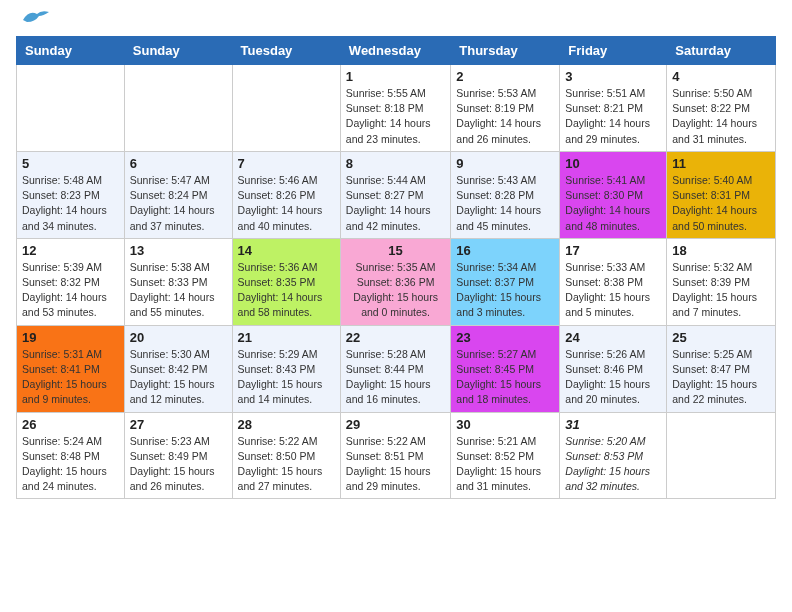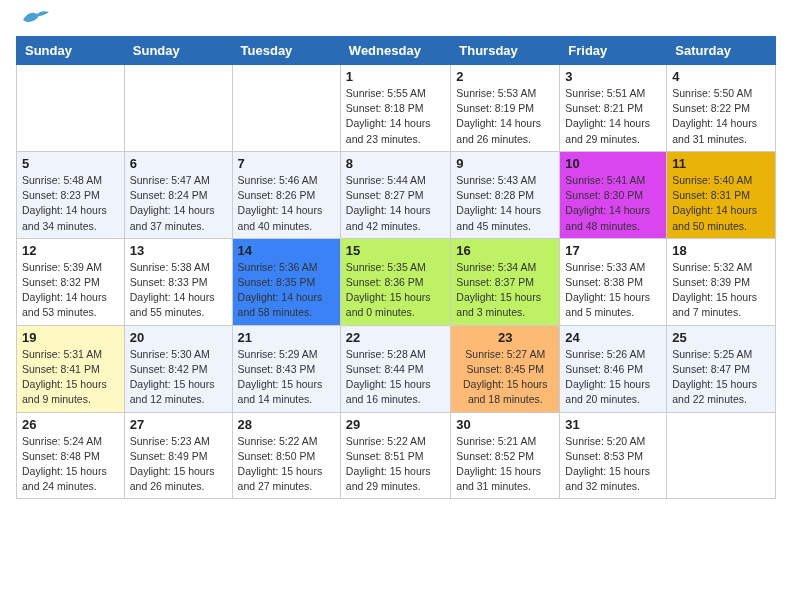--- a/index.html
+++ b/index.html
@@ -158,59 +158,59 @@
       </tr>
       <tr style="background: rgb(255, 255, 255);">
         <td style="background: rgb(255, 255, 255);">
           <div class="day-number">12</div>
           <div class="day-info">Sunrise: 5:39 AM<br>Sunset: 8:32 PM<br>Daylight: 14 hours<br>and 53 minutes.</div>
         </td>
         <td style="background: rgb(255, 255, 255);">
           <div class="day-number">13</div>
           <div class="day-info">Sunrise: 5:38 AM<br>Sunset: 8:33 PM<br>Daylight: 14 hours<br>and 55 minutes.</div>
         </td>
-        <td style="background: #3b82f6;">
+        <td style="background: #bef264;">
           <div class="day-number">14</div>
           <div class="day-info">Sunrise: 5:36 AM<br>Sunset: 8:35 PM<br>Daylight: 14 hours<br>and 58 minutes.</div>
         </td>
-        <td style="background: #bef264;">
+        <td style="background: #f9a8d4; text-align: center;">
           <div class="day-number">15</div>
           <div class="day-info">Sunrise: 5:35 AM<br>Sunset: 8:36 PM<br>Daylight: 15 hours<br>and 0 minutes.</div>
         </td>
-        <td style="background: #bef264;">
+        <td style="background: #7dd3fc;">
           <div class="day-number">16</div>
           <div class="day-info">Sunrise: 5:34 AM<br>Sunset: 8:37 PM<br>Daylight: 15 hours<br>and 3 minutes.</div>
         </td>
         <td style="background: rgb(255, 255, 255);">
           <div class="day-number">17</div>
           <div class="day-info">Sunrise: 5:33 AM<br>Sunset: 8:38 PM<br>Daylight: 15 hours<br>and 5 minutes.</div>
         </td>
         <td style="background: rgb(255, 255, 255);">
           <div class="day-number">18</div>
           <div class="day-info">Sunrise: 5:32 AM<br>Sunset: 8:39 PM<br>Daylight: 15 hours<br>and 7 minutes.</div>
         </td>
       </tr>
       <tr style="background: rgb(238, 243, 252);">
-        <td style="background: #fef9c3;">
+        <td style="background: #f97316;">
           <div class="day-number">19</div>
           <div class="day-info">Sunrise: 5:31 AM<br>Sunset: 8:41 PM<br>Daylight: 15 hours<br>and 9 minutes.</div>
         </td>
         <td style="background: rgb(238, 243, 252);">
           <div class="day-number">20</div>
           <div class="day-info">Sunrise: 5:30 AM<br>Sunset: 8:42 PM<br>Daylight: 15 hours<br>and 12 minutes.</div>
         </td>
         <td style="background: rgb(238, 243, 252);">
           <div class="day-number">21</div>
           <div class="day-info">Sunrise: 5:29 AM<br>Sunset: 8:43 PM<br>Daylight: 15 hours<br>and 14 minutes.</div>
         </td>
         <td style="background: rgb(238, 243, 252);">
           <div class="day-number">22</div>
           <div class="day-info">Sunrise: 5:28 AM<br>Sunset: 8:44 PM<br>Daylight: 15 hours<br>and 16 minutes.</div>
         </td>
-        <td style="background: #fdba74; text-align: center;">
+        <td style="background: #d946ef;">
           <div class="day-number">23</div>
           <div class="day-info">Sunrise: 5:27 AM<br>Sunset: 8:45 PM<br>Daylight: 15 hours<br>and 18 minutes.</div>
         </td>
         <td style="background: rgb(238, 243, 252);">
           <div class="day-number">24</div>
           <div class="day-info">Sunrise: 5:26 AM<br>Sunset: 8:46 PM<br>Daylight: 15 hours<br>and 20 minutes.</div>
         </td>
         <td style="background: rgb(238, 243, 252);">
           <div class="day-number">25</div>
           <div class="day-info">Sunrise: 5:25 AM<br>Sunset: 8:47 PM<br>Daylight: 15 hours<br>and 22 minutes.</div>
@@ -230,20 +230,20 @@
           <div class="day-info">Sunrise: 5:22 AM<br>Sunset: 8:50 PM<br>Daylight: 15 hours<br>and 27 minutes.</div>
         </td>
         <td style="background: rgb(255, 255, 255);">
           <div class="day-number">29</div>
           <div class="day-info">Sunrise: 5:22 AM<br>Sunset: 8:51 PM<br>Daylight: 15 hours<br>and 29 minutes.</div>
         </td>
         <td style="background: rgb(255, 255, 255);">
           <div class="day-number">30</div>
           <div class="day-info">Sunrise: 5:21 AM<br>Sunset: 8:52 PM<br>Daylight: 15 hours<br>and 31 minutes.</div>
         </td>
-        <td style="background: rgb(255, 255, 255);">
+        <td style="background: rgb(255, 255, 255); font-style: italic;">
           <div class="day-number">31</div>
           <div class="day-info">Sunrise: 5:20 AM<br>Sunset: 8:53 PM<br>Daylight: 15 hours<br>and 32 minutes.</div>
         </td>
         <td style="background: rgb(255, 255, 255);"></td>
       </tr>
     </tbody>
 </table>
 
 </body></html>

